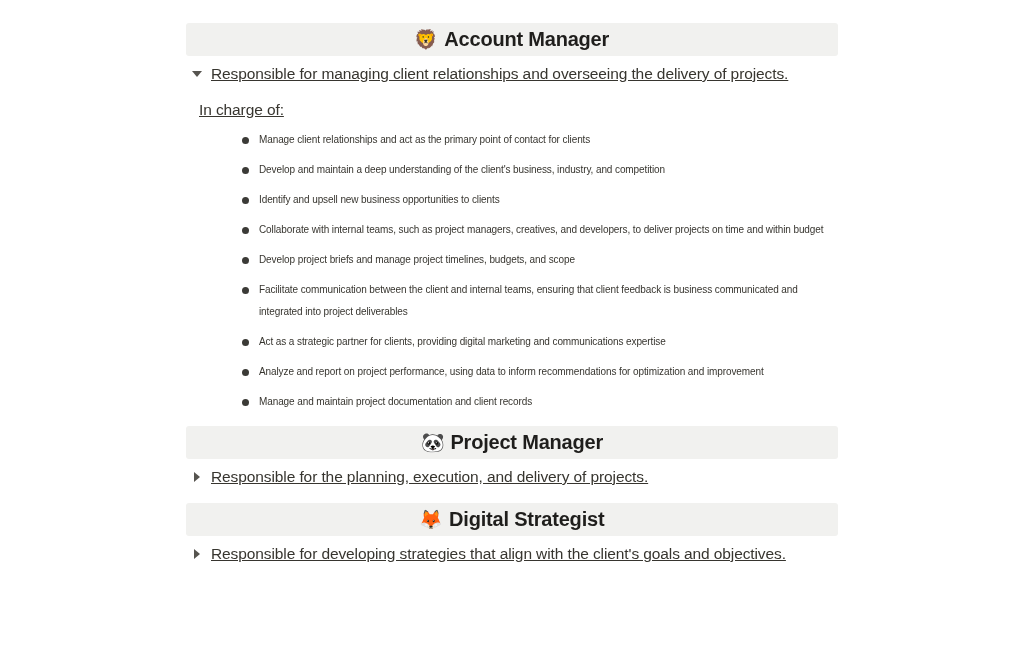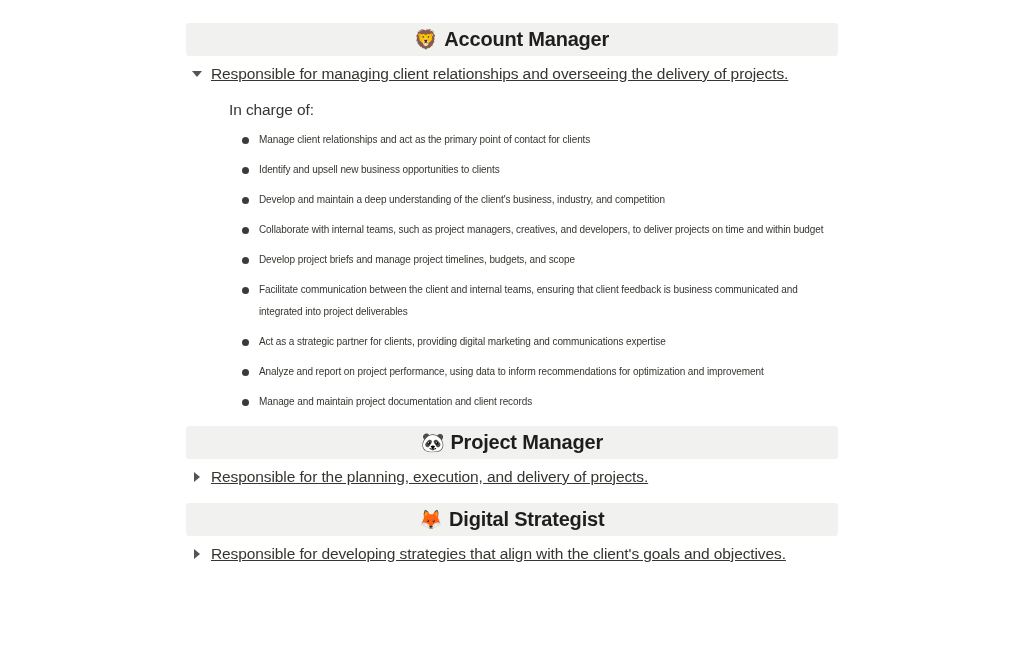--- a/index.html
+++ b/index.html
@@ -66,24 +66,25 @@
     top: 6px;
     width: 0; height: 0;
     border-top: 5px solid transparent;
     border-bottom: 5px solid transparent;
     border-left: 6px solid #56544f;
   }
   .toggle-text { flex: 1; }
   
   .intro-line {
     margin-top: 14px;
-    margin-left: 43px;
+    margin-left: 13px;
     font-size: 15.5px;
     line-height: 22px;
     letter-spacing: -0.1px;
+    text-decoration: underline;
   }
   .bullet-list { margin-top: 4px; }
   .bullet-li {
     display: flex;
     margin-top: 8px;
     font-size: 10px;
     line-height: 22px;
     letter-spacing: -0.1px;
   }
   .bullet-dot-cell {
@@ -129,27 +130,27 @@
       <div class="bullet-li">
         <span class="bullet-dot-cell">
             <span class="dot"></span>
           </span>
         <span class="bullet-text">Manage client relationships and act as the primary point of contact for clients</span>
       </div>
       <div class="bullet-li">
         <span class="bullet-dot-cell">
             <span class="dot"></span>
           </span>
+        <span class="bullet-text">Develop and maintain a deep understanding of the client's business, industry, and competition</span>
+      </div>
+      <div class="bullet-li">
+        <span class="bullet-dot-cell">
+            <span class="dot"></span>
+          </span>
         <span class="bullet-text">Identify and upsell new business opportunities to clients</span>
-      </div>
-      <div class="bullet-li">
-        <span class="bullet-dot-cell">
-            <span class="dot"></span>
-          </span>
-        <span class="bullet-text">Develop and maintain a deep understanding of the client's business, industry, and competition</span>
       </div>
       <div class="bullet-li">
         <span class="bullet-dot-cell">
             <span class="dot"></span>
           </span>
         <span class="bullet-text">Collaborate with internal teams, such as project managers, creatives, and developers, to deliver projects on time and within budget</span>
       </div>
       <div class="bullet-li">
         <span class="bullet-dot-cell">
             <span class="dot"></span>

